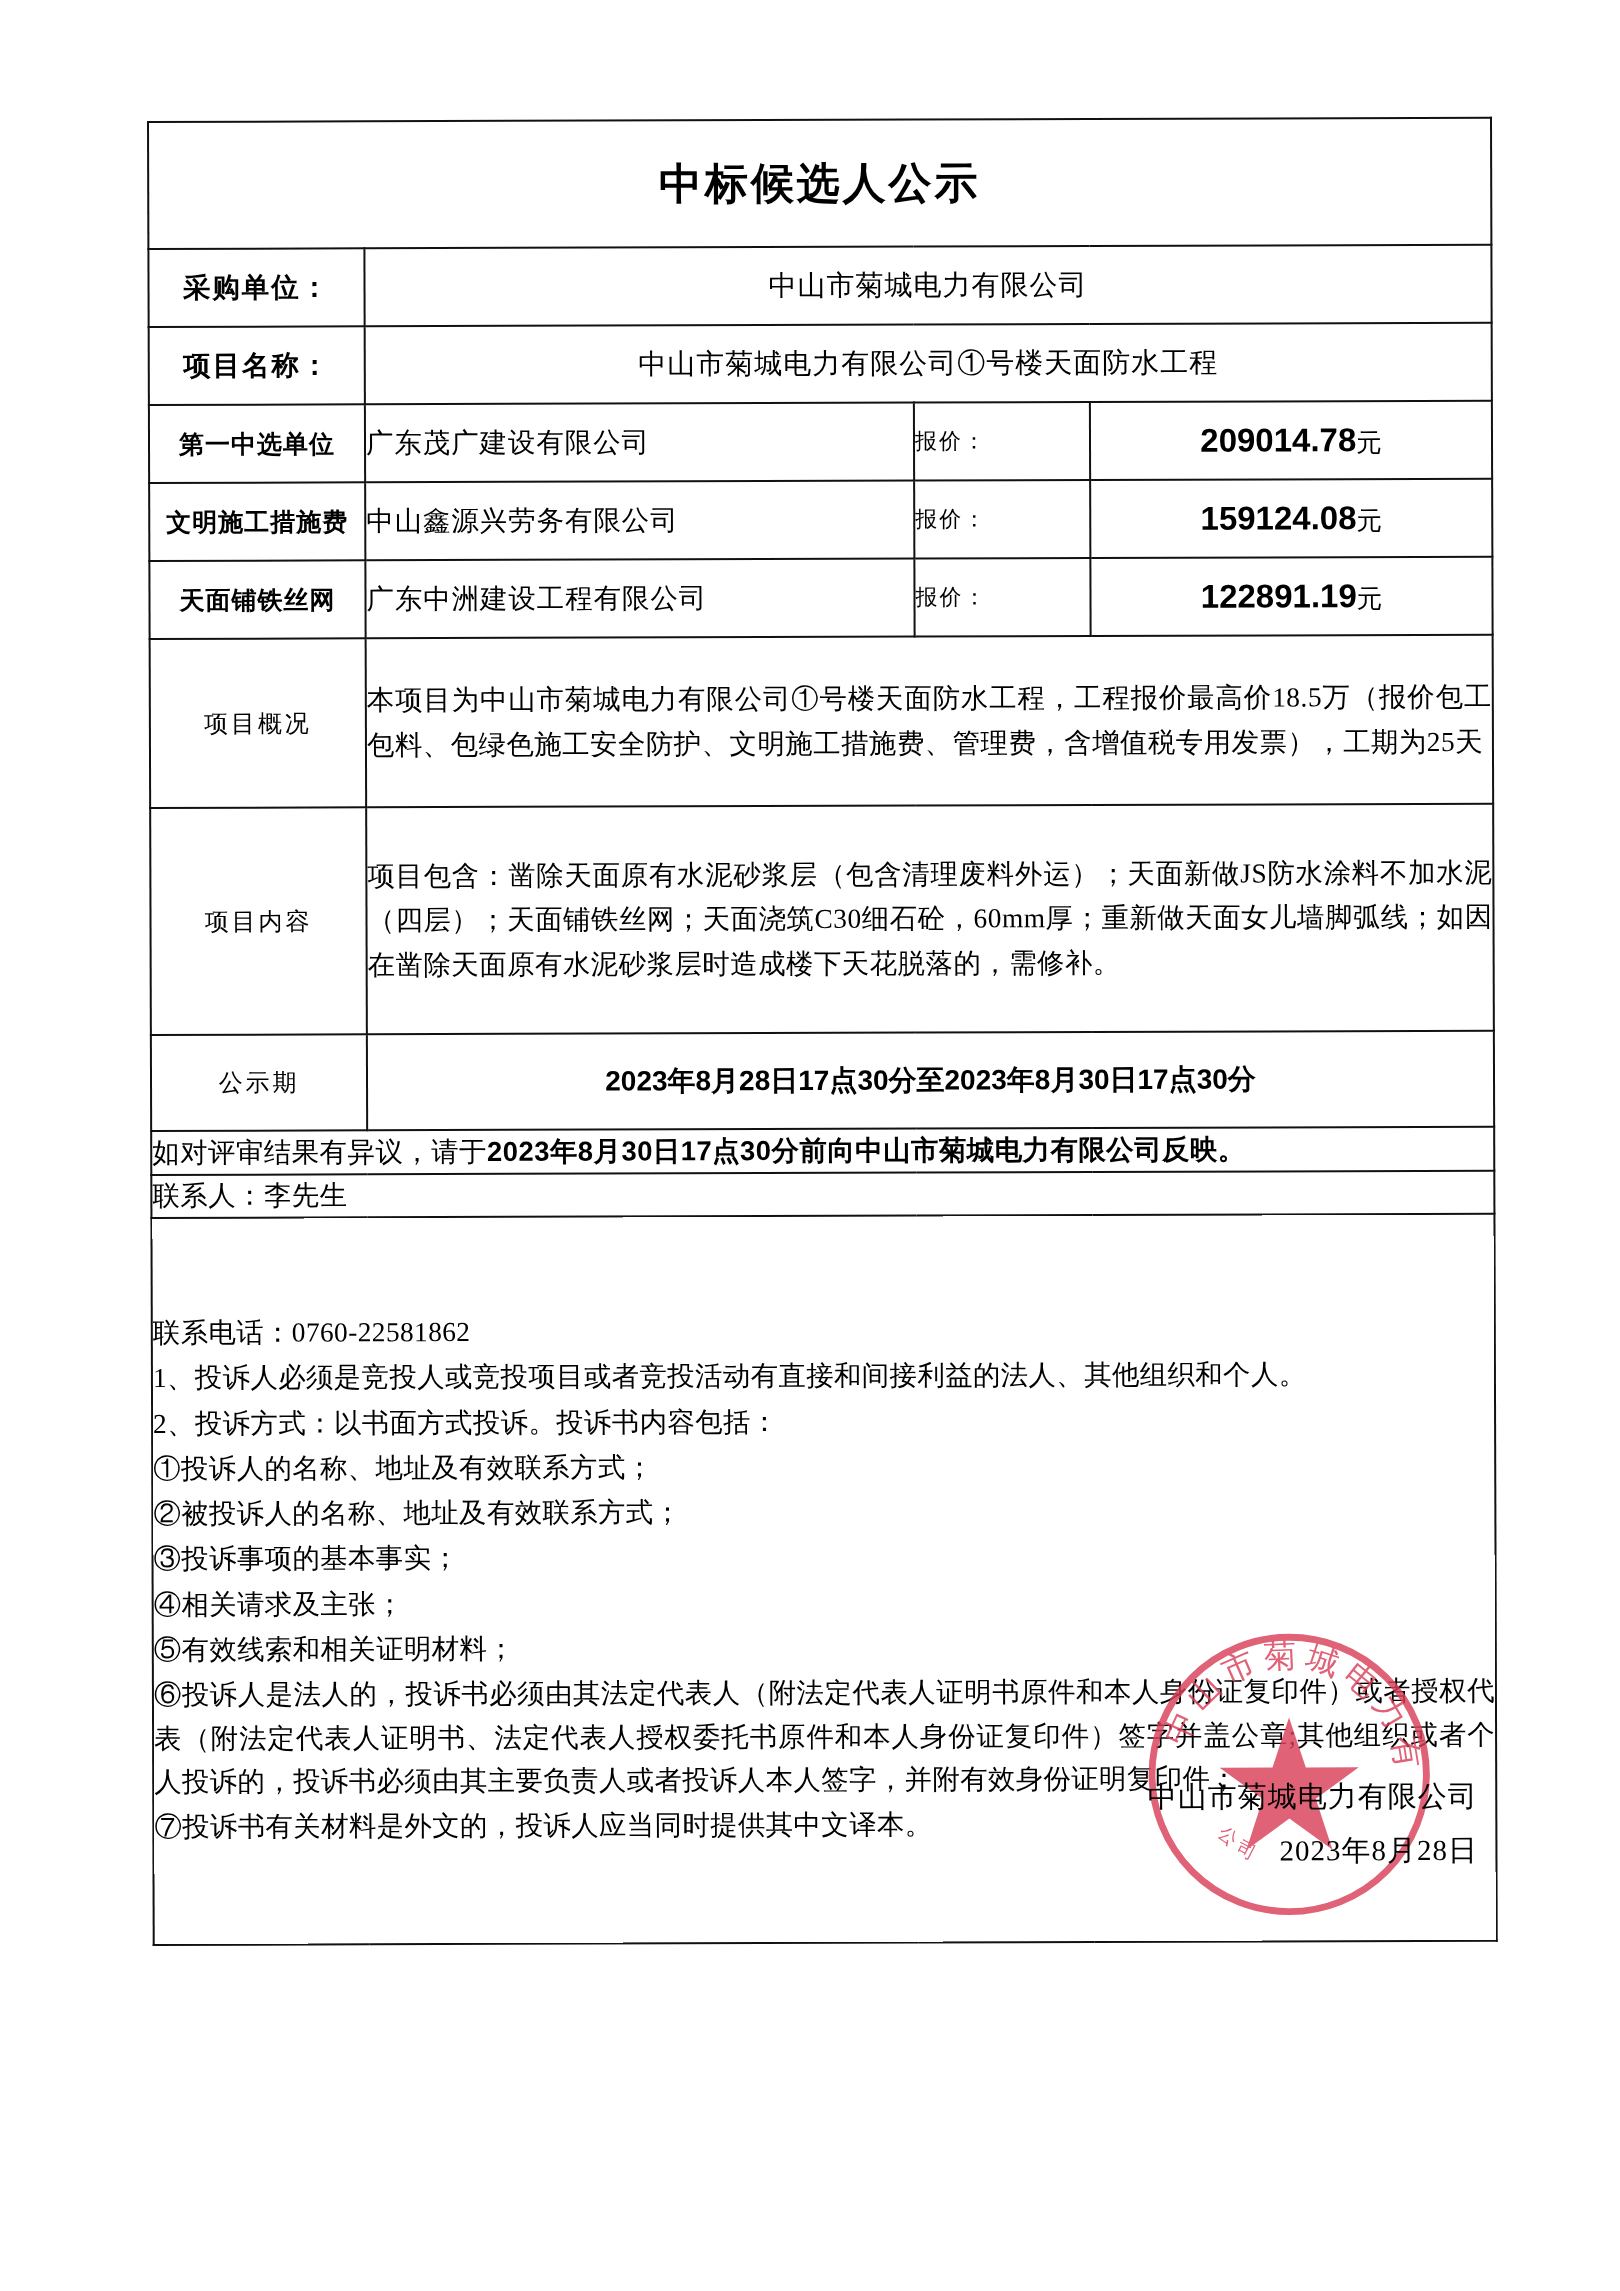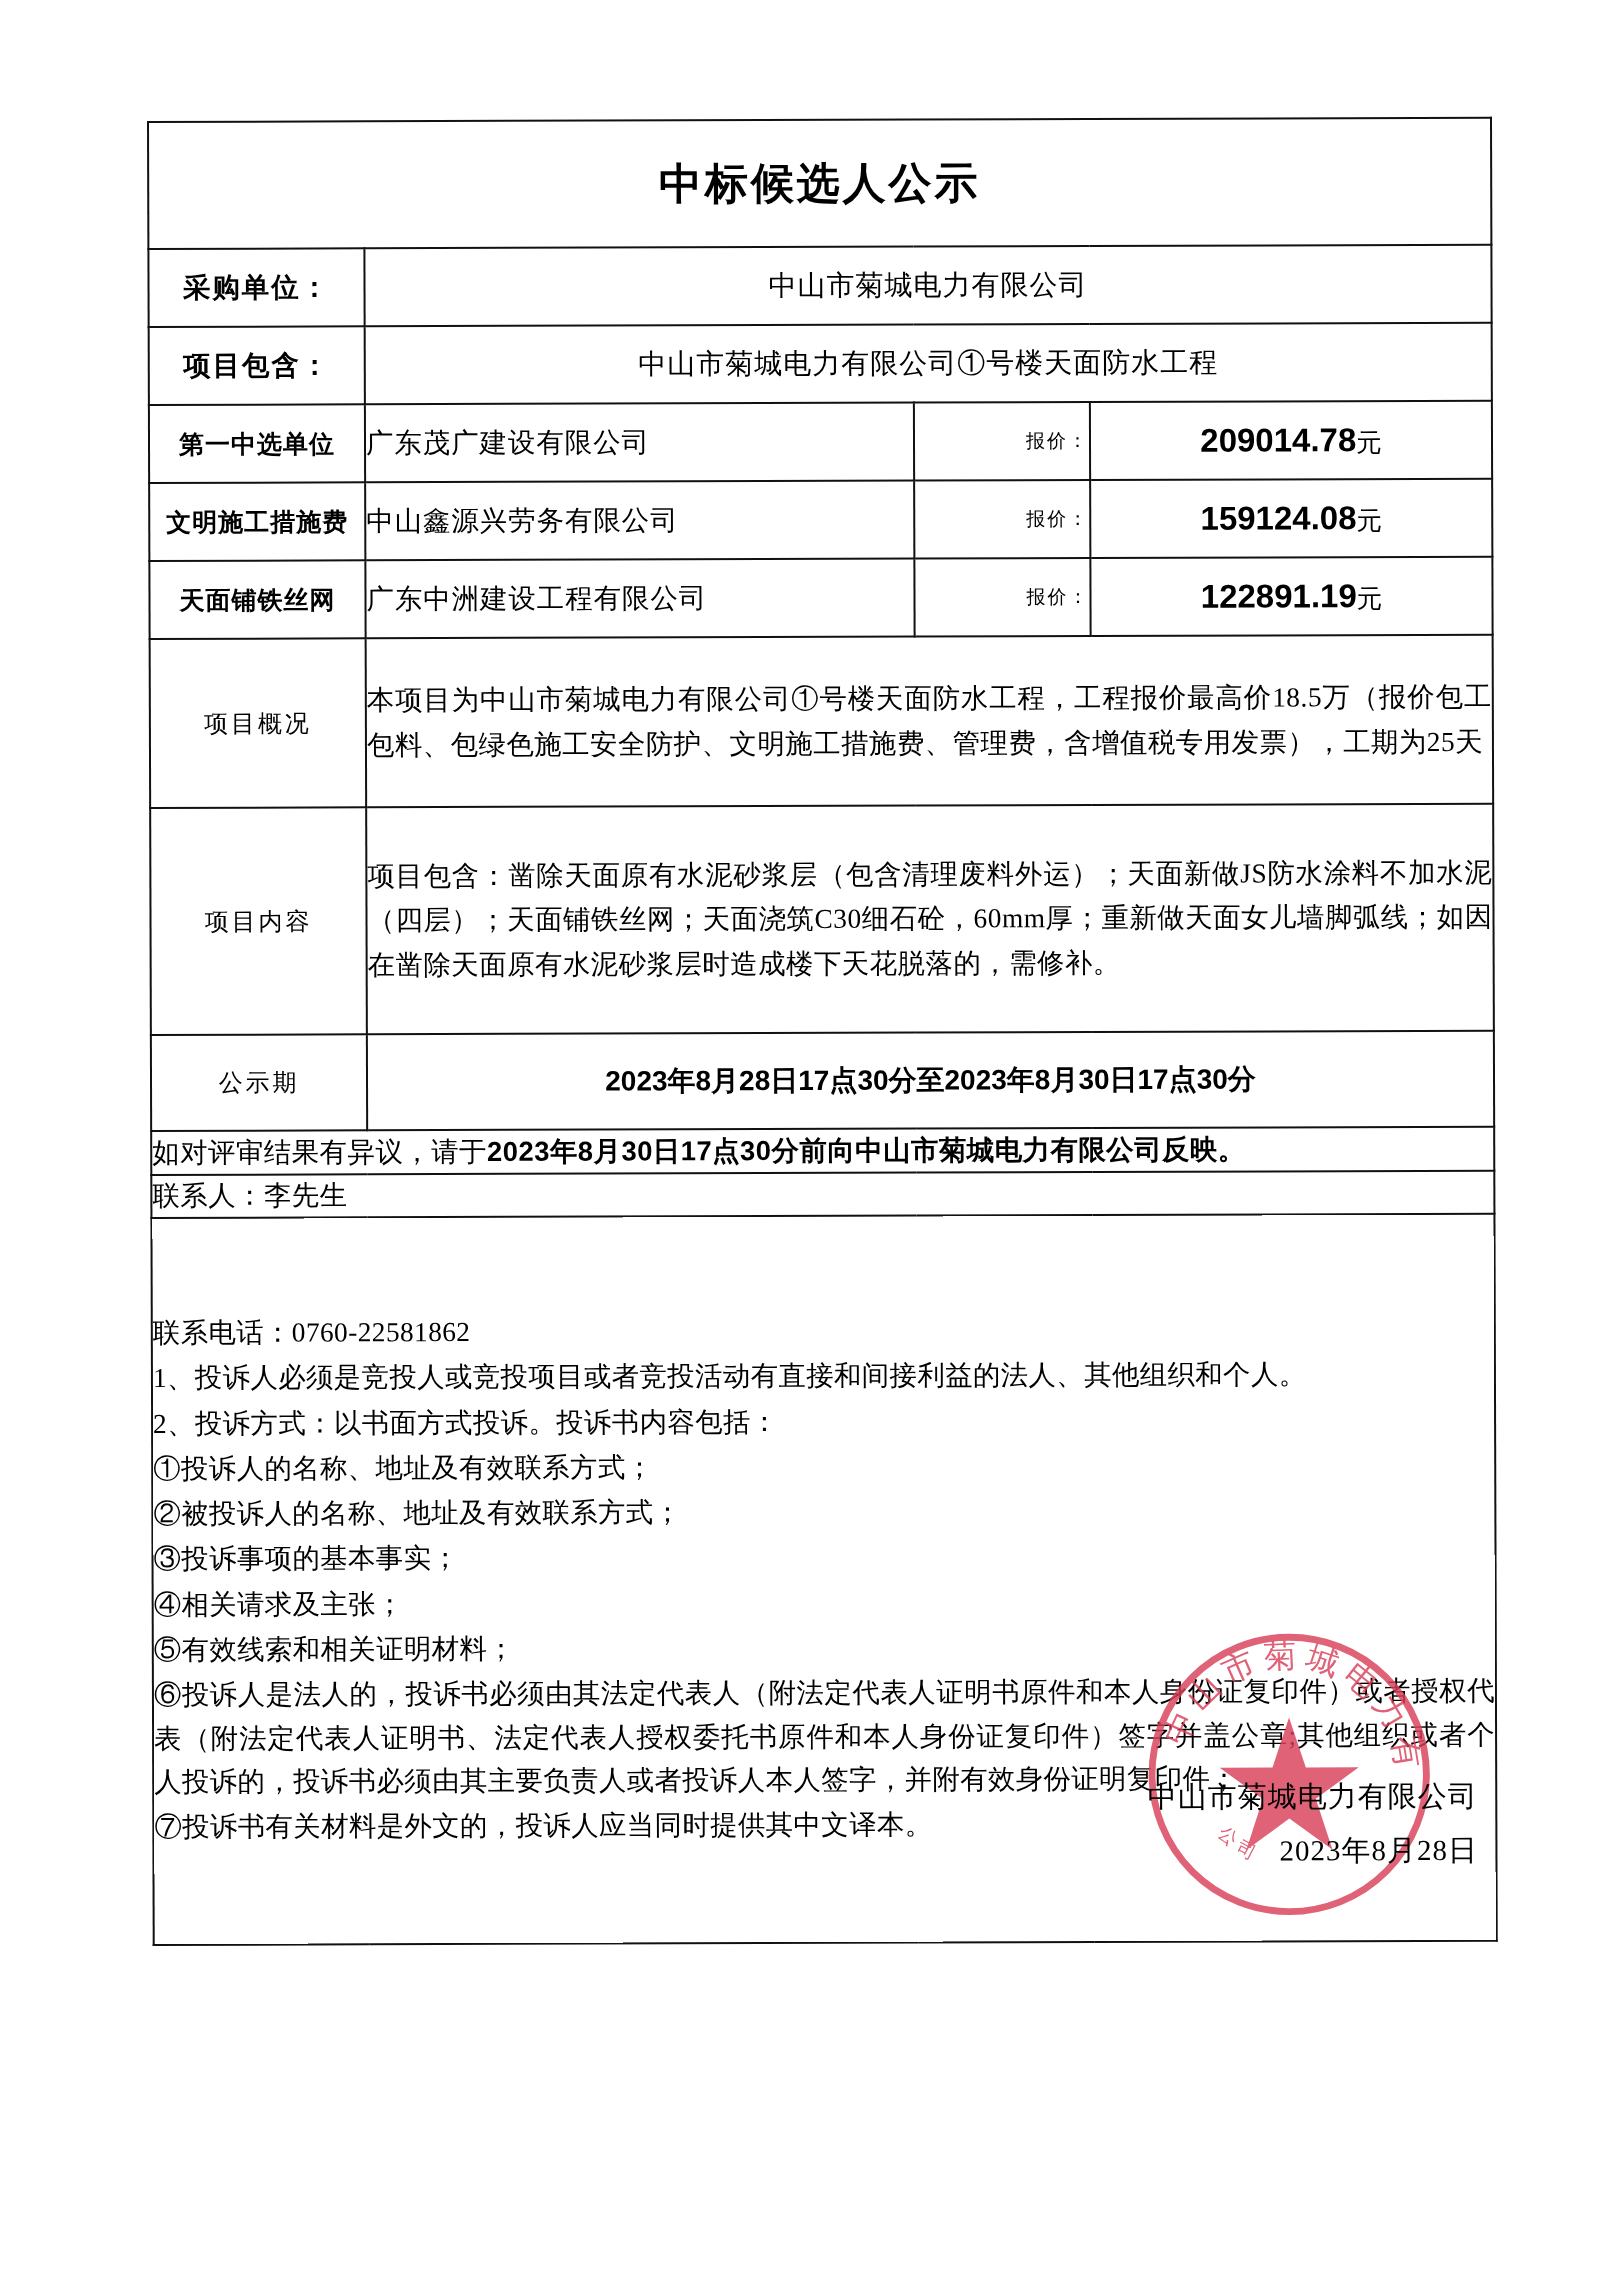--- a/index.html
+++ b/index.html
@@ -88,22 +88,22 @@
     font-family: "Liberation Serif", "DejaVu Serif", serif;
     font-weight: normal;
   }
   .bidder-label {
     text-align: center;
     font-size: 25px;
     letter-spacing: 1px;
     white-space: nowrap;
   }
   .quote-label {
-    text-align: right;
-    font-size: 19px;
+    text-align: left;
+    font-size: 22px;
     letter-spacing: 2px;
     white-space: nowrap;
   }
 
   .para-cell {
     font-size: 27.4px;
     line-height: 1.62;
     padding: 19.6px 15.7px 21.6px 17.6px;
     text-align: justify;
     letter-spacing: 0.5px;
@@ -189,21 +189,21 @@
         <tr>
           <td class="title-cell" colspan="4">中标候选人公示</td>
         </tr>
 
         <tr>
           <td class="lbl">采购单位：</td>
           <td class="val-center" colspan="3">中山市菊城电力有限公司</td>
         </tr>
 
         <tr>
-          <td class="lbl">项目包含：</td>
+          <td class="lbl">项目名称：</td>
           <td class="val-center" colspan="3">中山市菊城电力有限公司①号楼天面防水工程</td>
         </tr>
 
         <tr>
           <td class="lbl bidder-label">第一中选单位</td>
           <td class="val-left">广东茂广建设有限公司</td>
           <td class="quote-label">报价：</td>
           <td class="price">
             <span>209014.78</span><span class="unit">元</span>
           </td>

